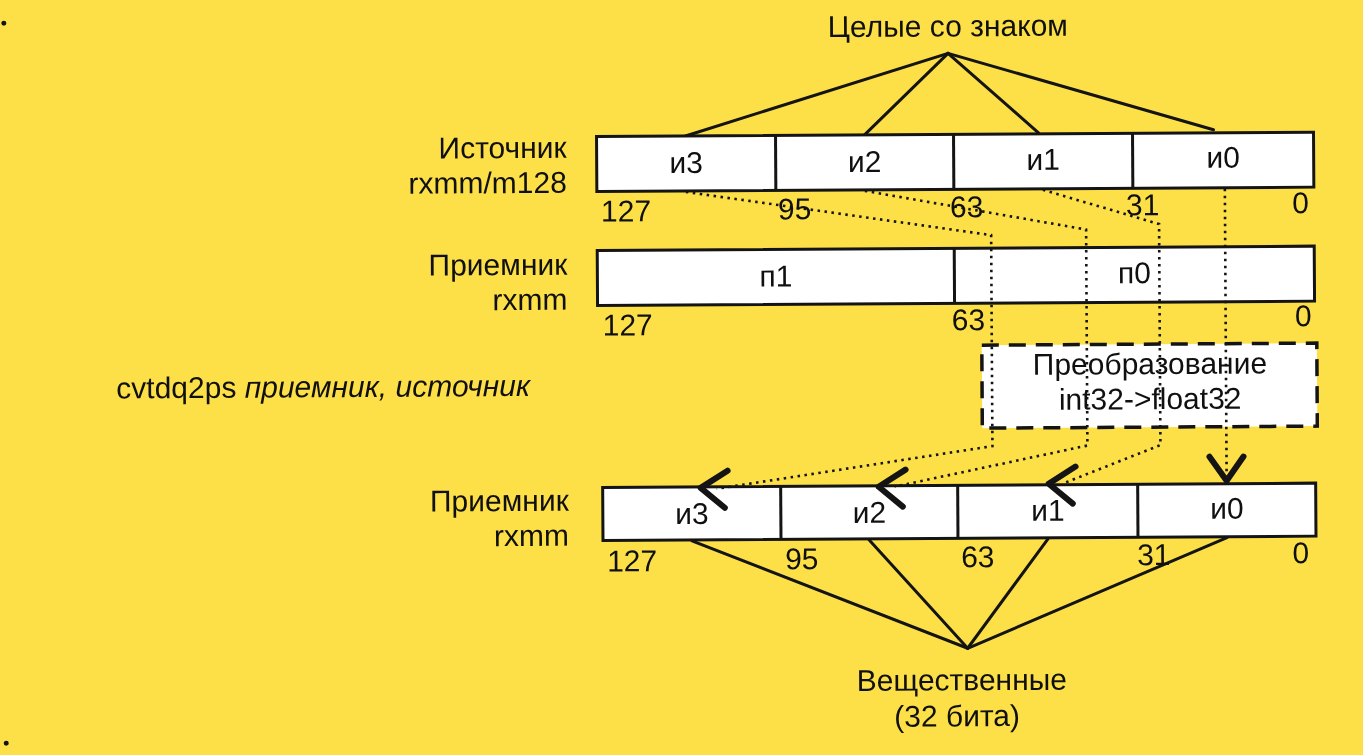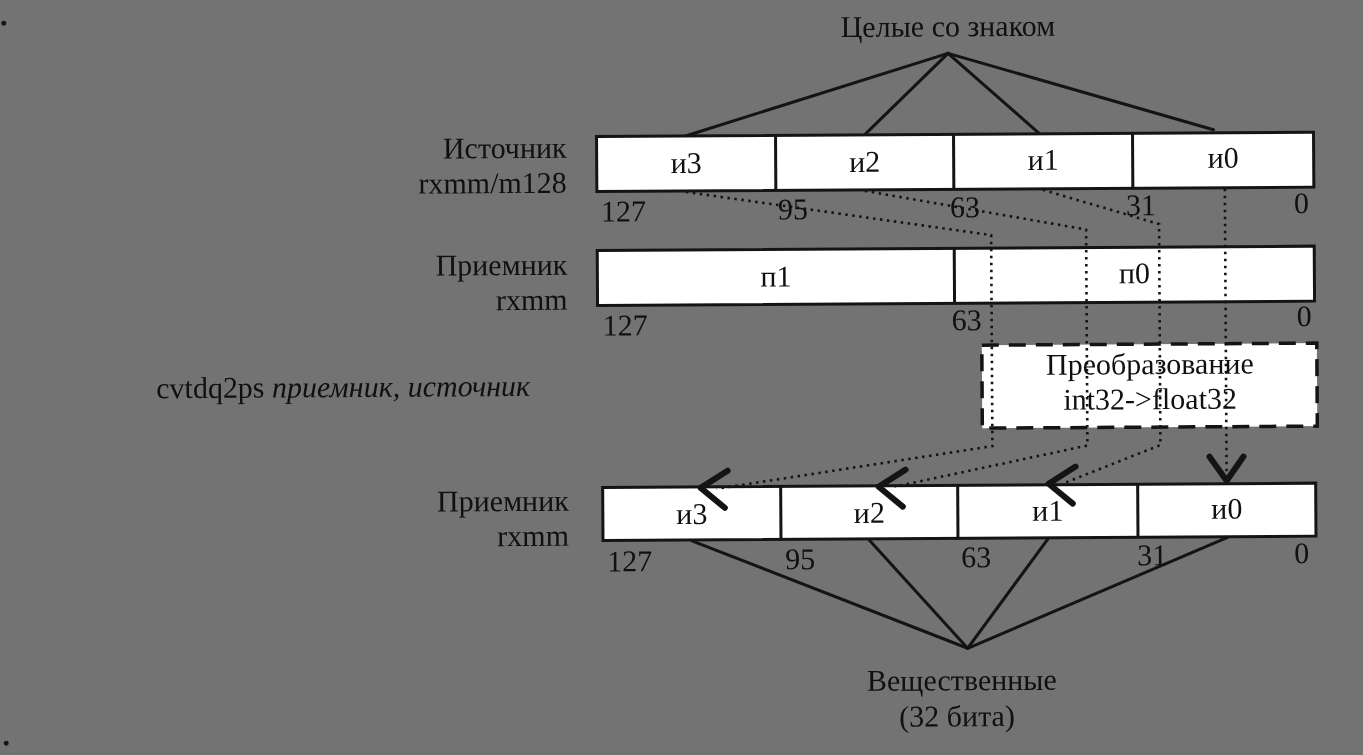--- a/index.html
+++ b/index.html
@@ -1,18 +1,18 @@
 <!DOCTYPE html>
 <html><head>
 <meta charset="utf-8">
 <style>
   html,body{margin:0;padding:0;background:#ffffff;}
   .stage{
-    position:relative;width:1363px;height:755px;background:#737373;
-    font-family:Liberation Serif, serif;color:#101010;overflow:hidden;
+    position:relative;width:1363px;height:755px;background:#fde047;
+    font-family:Liberation Sans, sans-serif;color:#101010;overflow:hidden;
   }
   .skew{position:absolute;left:0;top:0;width:1363px;height:755px;transform:rotate(-0.35deg);}
   svg.lines{position:absolute;left:0;top:0;}
   .t{position:absolute;font-size:30px;line-height:32px;white-space:nowrap;color:#101010;}
   .c{text-align:center;}
   .r{text-align:right;}
   .ital{font-style:italic;}
   .mn{font-style:normal;}
 </style>
 </head>

